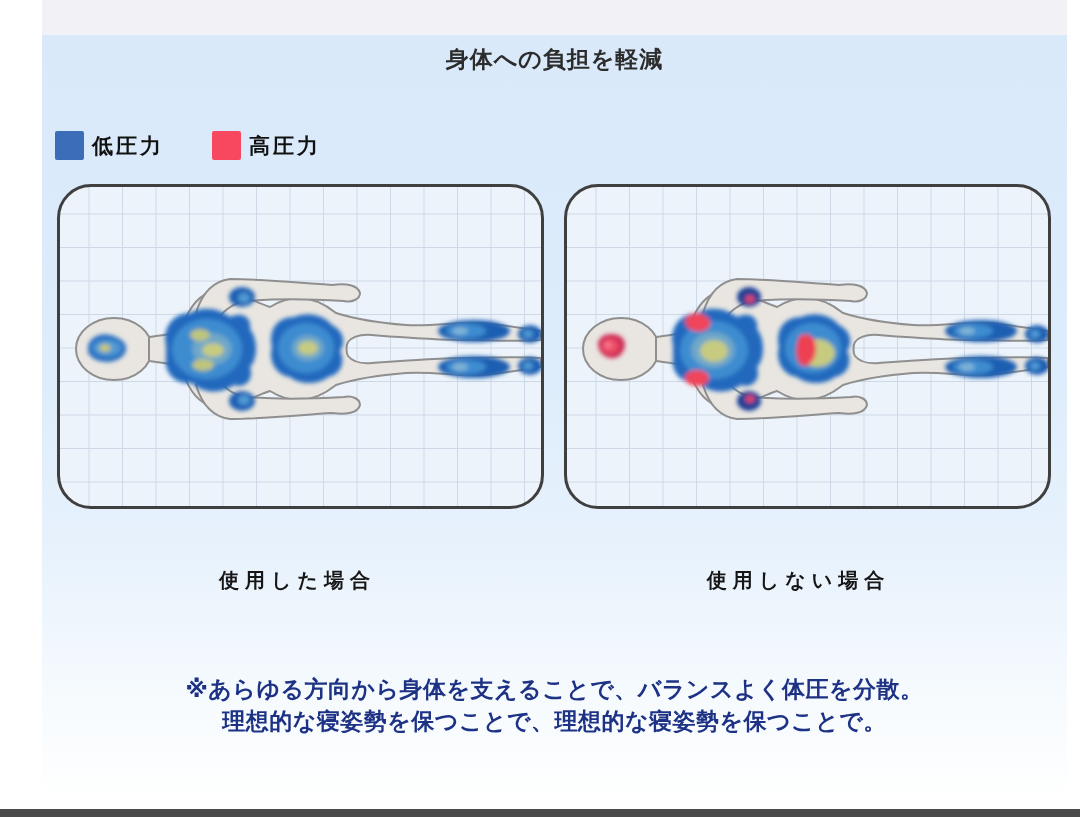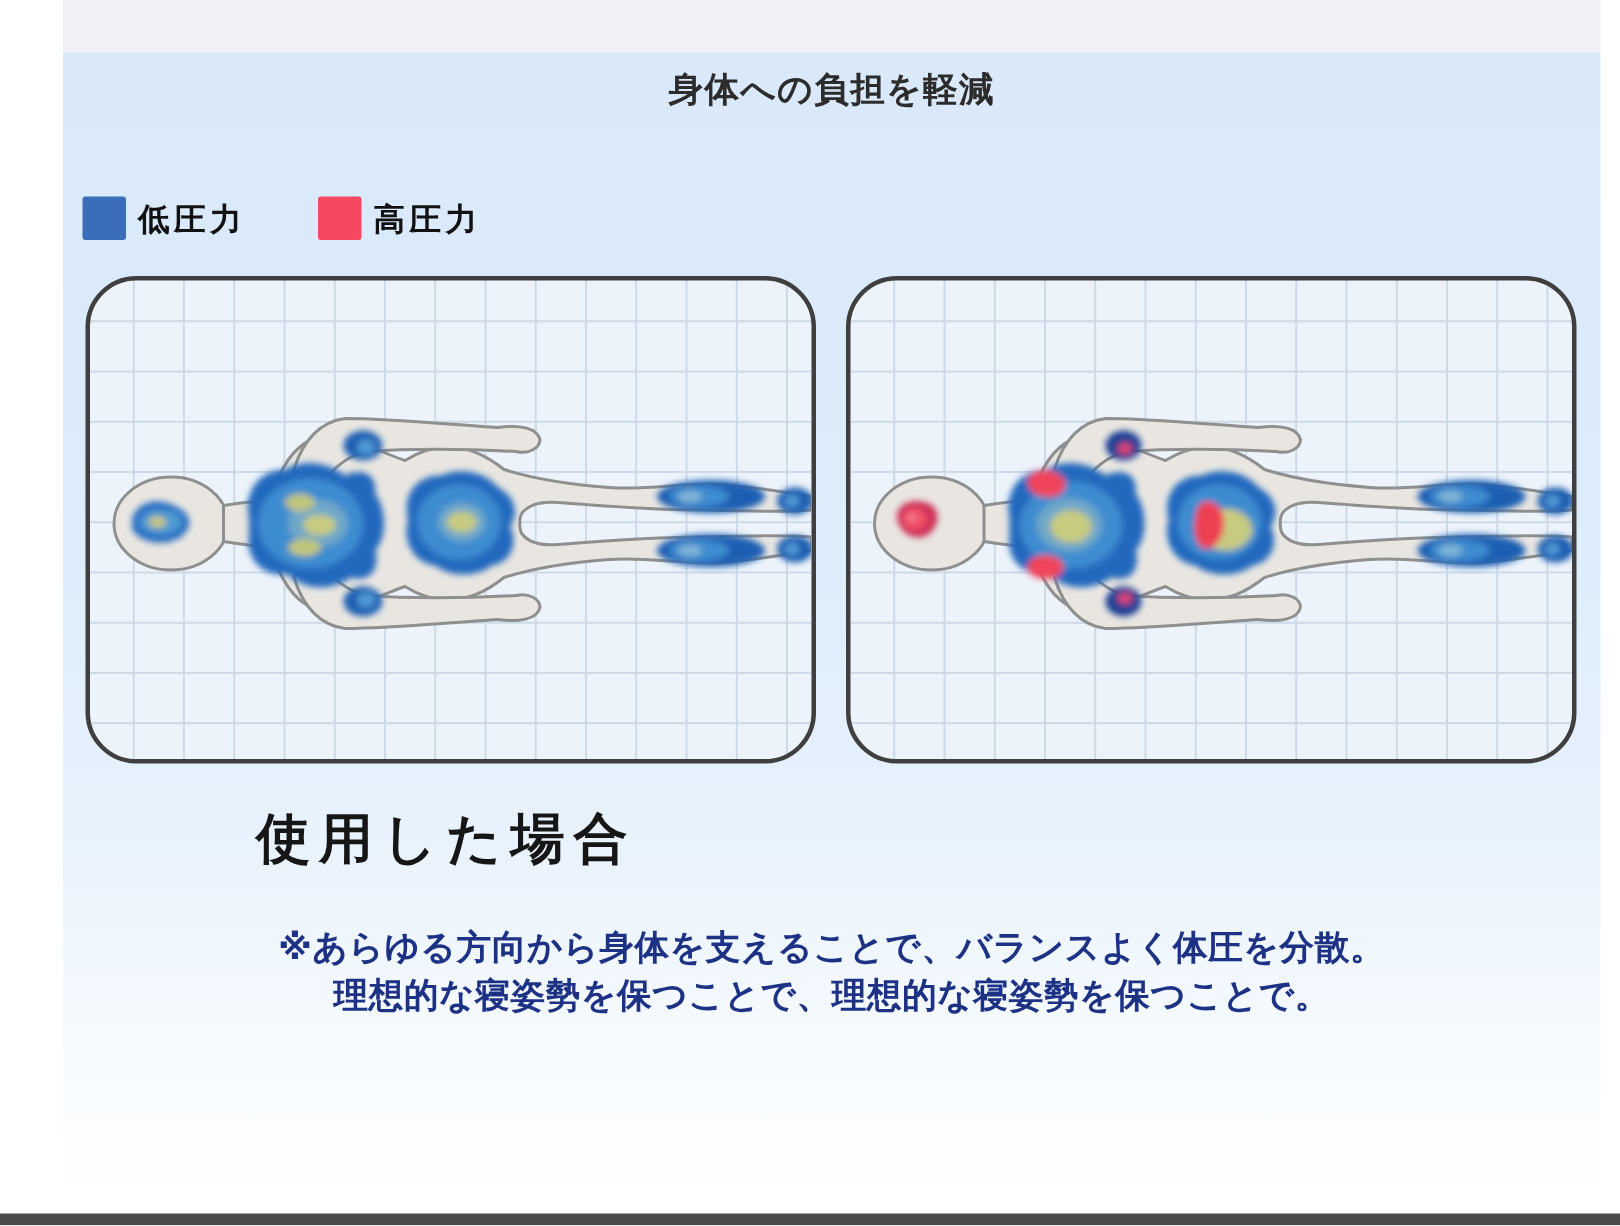--- a/index.html
+++ b/index.html
@@ -16,23 +16,23 @@
   .swatch{width:29px;height:29px;border-radius:2px;}
   .legend-label{font-size:21px;font-weight:bold;color:#111;letter-spacing:3px;}
   .panels{display:flex;gap:20px;margin:24px 0 0 15px;}
   .panel{width:481px;height:319px;margin:0;border:3px solid #3f3f3f;border-radius:34px;
     overflow:hidden;background-color:#edf3fa;
     background-image:linear-gradient(to right,#cdd9e7 1px,transparent 1px),
                      linear-gradient(to bottom,#cdd9e7 1px,transparent 1px);
     background-size:33.5px 33.5px;background-position:-5px -7px;}
   .panel svg{display:block;width:481px;height:319px;}
   .captions{display:flex;gap:20px;padding-left:15px;margin-top:26px;}
-  .caption{width:481px;text-align:center;font-size:36px;font-weight:bold;
-    letter-spacing:6px;color:#161616;}
-  .footnote{margin-top:32px;text-align:center;font-size:23px;font-weight:bold;
+  .caption{width:481px;text-align:center;font-size:20px;font-weight:bold;
+    letter-spacing:6px;color:#161616;margin-top:32px;}
+  .footnote{margin-top:80px;text-align:center;font-size:23px;font-weight:bold;
     color:#1d3285;line-height:1.38;letter-spacing:0.5px;}
   .footnote p{margin:0;}
   .bottombar{position:absolute;left:0;bottom:0;width:1080px;height:8px;background:#4b4b4b;}
   .defs-holder{position:absolute;width:0;height:0;overflow:hidden;}
 </style>
 </head>
 <body>
 
 <div class="page">
   <div class="topstrip"></div>
@@ -190,20 +190,21 @@
             <ellipse cx="468" cy="147" rx="5" ry="4" fill="#4f9ad4"></ellipse>
             <ellipse cx="470" cy="179" rx="12" ry="9" fill="#1f5fb2"></ellipse>
             <ellipse cx="468" cy="179" rx="5" ry="4" fill="#4f9ad4"></ellipse>
           </g>
         </svg>
       </figure>
     </div>
 
     <div class="captions">
       <div class="caption">使用した場合</div>
+      <div class="caption">使用しない場合</div>
     </div>
 
     <div class="footnote" style="color: rgb(29, 50, 133);">
       <p>※あらゆる方向から身体を支えることで、バランスよく体圧を分散。</p>
       <p>理想的な寝姿勢を保つことで、理想的な寝姿勢を保つことで。</p>
     </div>
   </div>
 
   <div class="bottombar"></div>
 </div>

